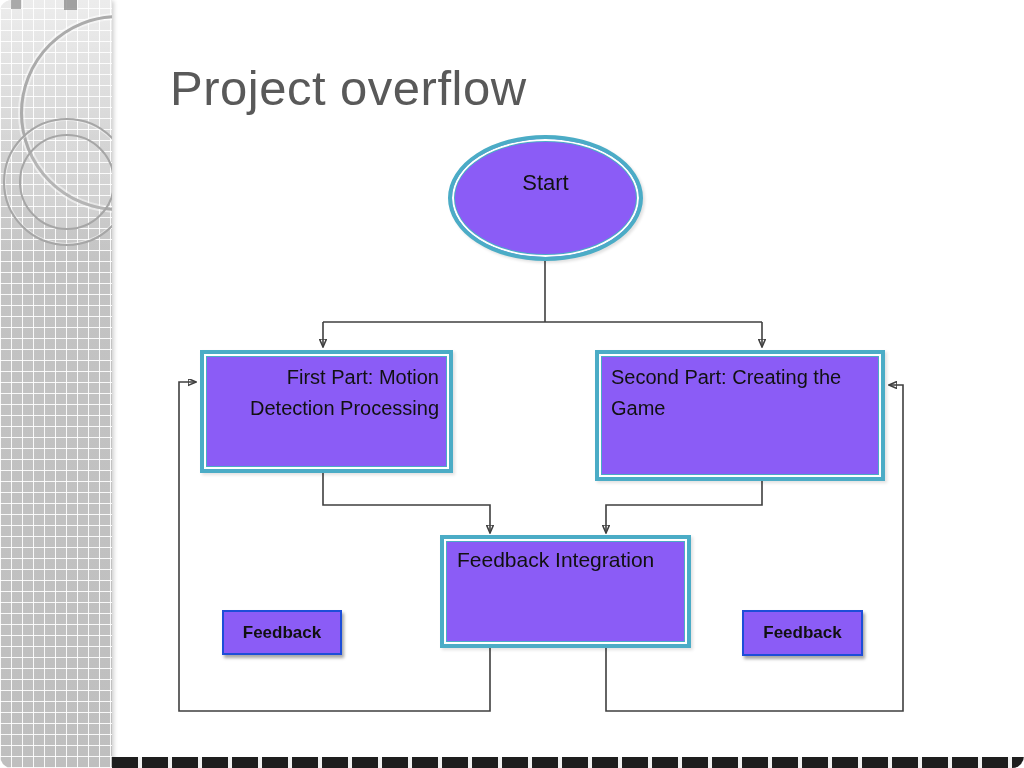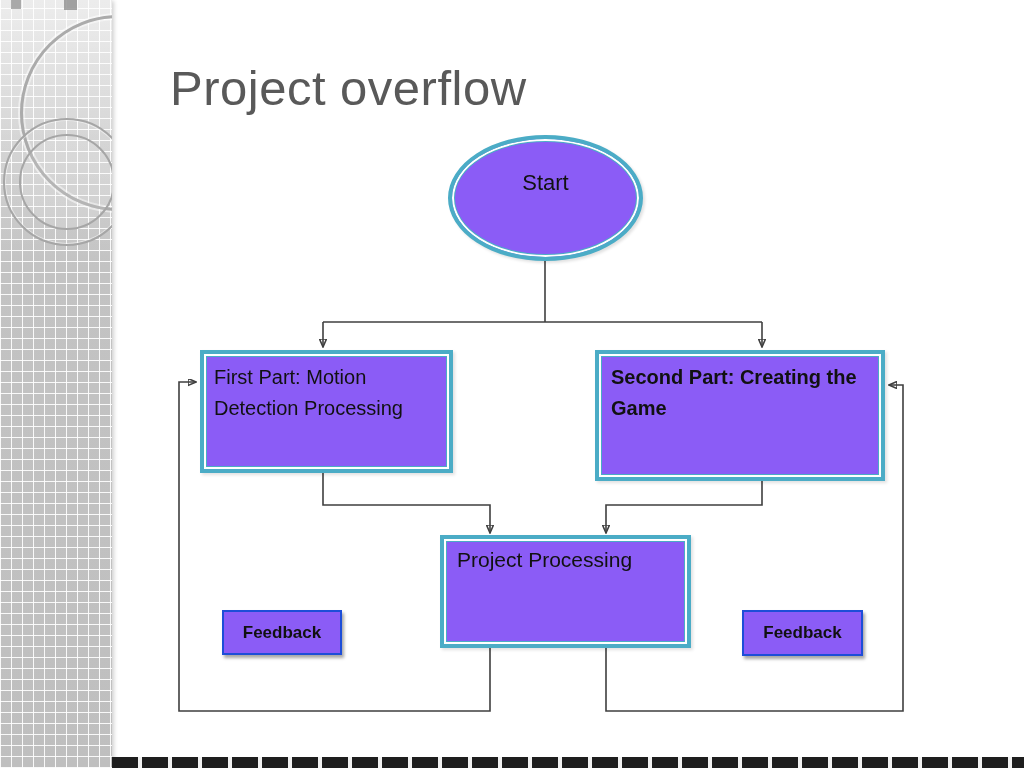--- a/index.html
+++ b/index.html
@@ -1,17 +1,17 @@
 <!DOCTYPE html>
 <html style="--accent-teal: #4BACC6; --line-color: #3f3f3f; --title-gray: #595959;"><head>
 <meta charset="utf-8">
 <style>
   html,body{margin:0;padding:0;background:#fff;}
   .stage{position:relative;width:1024px;height:768px;overflow:hidden;
-         font-family:"Liberation Sans",sans-serif;background:#fff;}
+         font-family:"Liberation Sans",sans-serif;background:#fff;border-radius:12px;}
 
   
   .sidebar{position:absolute;left:0;top:0;width:112px;height:768px;
     background:
       linear-gradient(180deg,rgba(255,255,255,.55) 0%,rgba(255,255,255,.18) 18%,rgba(255,255,255,0) 34%),
       repeating-linear-gradient(0deg,rgba(255,255,255,.9) 0 1px,transparent 1px 11px),
       repeating-linear-gradient(90deg,rgba(255,255,255,.9) 0 1px,transparent 1px 11px),
       linear-gradient(180deg,#d6d6d6 0%,#c3c3c3 35%,#bfbfbf 100%);
     box-shadow:3px 0 4px -1px rgba(0,0,0,.18);
     overflow:hidden;}
@@ -29,22 +29,22 @@
       color:var(--title-gray,#595959);}
 
   
   .node{position:absolute;background:#8b5cf6;color:#111;box-sizing:border-box;}
   .teal{border:4px solid var(--accent-teal,#4BACC6);
         box-shadow:inset 0 0 0 2px #fff, inset 0 0 0 3px var(--accent-teal,#4BACC6),
                    2px 2px 3px rgba(0,0,0,.12);}
   .ellipse{left:448px;top:135px;width:195px;height:126px;border-radius:50%;
         display:flex;align-items:center;justify-content:center;padding-bottom:30px;
         font-size:22px;}
-  .box1{left:200px;top:350px;width:253px;height:123px;padding:8px 10px;font-size:20px;line-height:31px;}
-  .box2{left:595px;top:350px;width:290px;height:131px;padding:8px 12px;font-size:20px;line-height:31px;font-weight:bold;}
+  .box1{left:200px;top:350px;width:253px;height:123px;padding:8px 10px;font-size:20px;line-height:31px;text-align:right;}
+  .box2{left:595px;top:350px;width:290px;height:131px;padding:8px 12px;font-size:20px;line-height:31px;}
   .boxpi{left:440px;top:535px;width:251px;height:113px;padding:9px 13px;font-size:21px;}
   .feedback{border:2px solid #1d4ed8;display:flex;align-items:center;justify-content:center;
         font-weight:bold;font-size:17px;box-shadow:2px 3px 3px rgba(0,0,0,.35);}
   .fb-left{left:222px;top:610px;width:120px;height:45px;}
   .fb-right{left:742px;top:610px;width:121px;height:46px;}
 
   
   svg.wires{position:absolute;left:0;top:0;width:1024px;height:768px;pointer-events:none;}
   svg.wires path{fill:none;stroke:var(--line-color,#3f3f3f);stroke-width:1.6;}
 
@@ -90,21 +90,21 @@
 
   <div class="node teal box1">
     <span>First Part: Motion Detection Processing</span>
   </div>
 
   <div class="node teal box2">
     <span>Second Part: Creating the Game</span>
   </div>
 
   <div class="node teal boxpi">
-    <span>Project Processing</span>
+    <span>Feedback Integration</span>
   </div>
 
   <div class="node feedback fb-left">
     <span>Feedback</span>
   </div>
 
   <div class="node feedback fb-right">
     <span>Feedback</span>
   </div>
 

